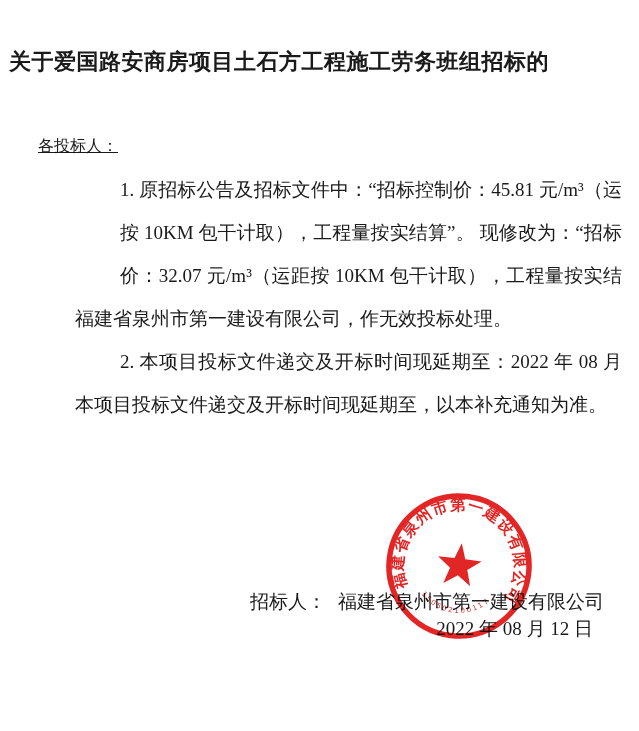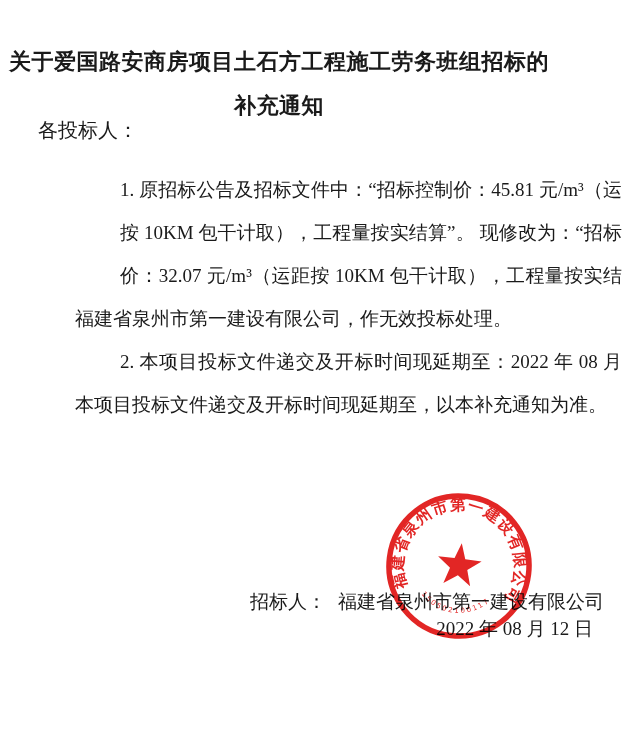--- a/index.html
+++ b/index.html
@@ -13,22 +13,22 @@
   }
   .title{
     position:absolute;left:0;width:558px;
     margin:0;text-align:center;
     font-size:22px;font-weight:700;line-height:30px;
     letter-spacing:0.5px;
   }
   .title-1{top:47px;}
   .title-2{top:91px;}
   .salutation{
-    position:absolute;left:38px;top:116px;
-    font-size:20px;line-height:28px;
+    position:absolute;left:38px;top:132px;
+    font-size:16px;line-height:28px;text-decoration:underline;
   }
   .body-block{
     position:absolute;left:75px;top:168px;width:547px;
     font-size:19px;
   }
   .line{
     height:43px;line-height:43px;
     white-space:nowrap;overflow:hidden;
   }
   .line.just{
@@ -66,21 +66,20 @@
     font-family:"DejaVu Sans","Liberation Sans",sans-serif;
   }
 </style>
 </head>
 <body>
 
 <div class="page">
 
   <h1 class="title title-1">关于爱国路安商房项目土石方工程施工劳务班组招标的</h1>
 
-  <h1 class="title title-2">补充通知</h1>
 
   <div class="salutation">各投标人：</div>
 
   <div class="body-block">
     <div class="line just">1. 原招标公告及招标文件中：“招标控制价：45.81 元/m³（运距</div>
     <div class="line just">按 10KM 包干计取），工程量按实结算”。 现修改为：“招标控制</div>
     <div class="line just">价：32.07 元/m³（运距按 10KM 包干计取），工程量按实结算”，</div>
     <div class="line">福建省泉州市第一建设有限公司，作无效投标处理。</div>
     <div class="line just">2. 本项目投标文件递交及开标时间现延期至：2022 年 08 月 13</div>
     <div class="line">本项目投标文件递交及开标时间现延期至，以本补充通知为准。</div>

